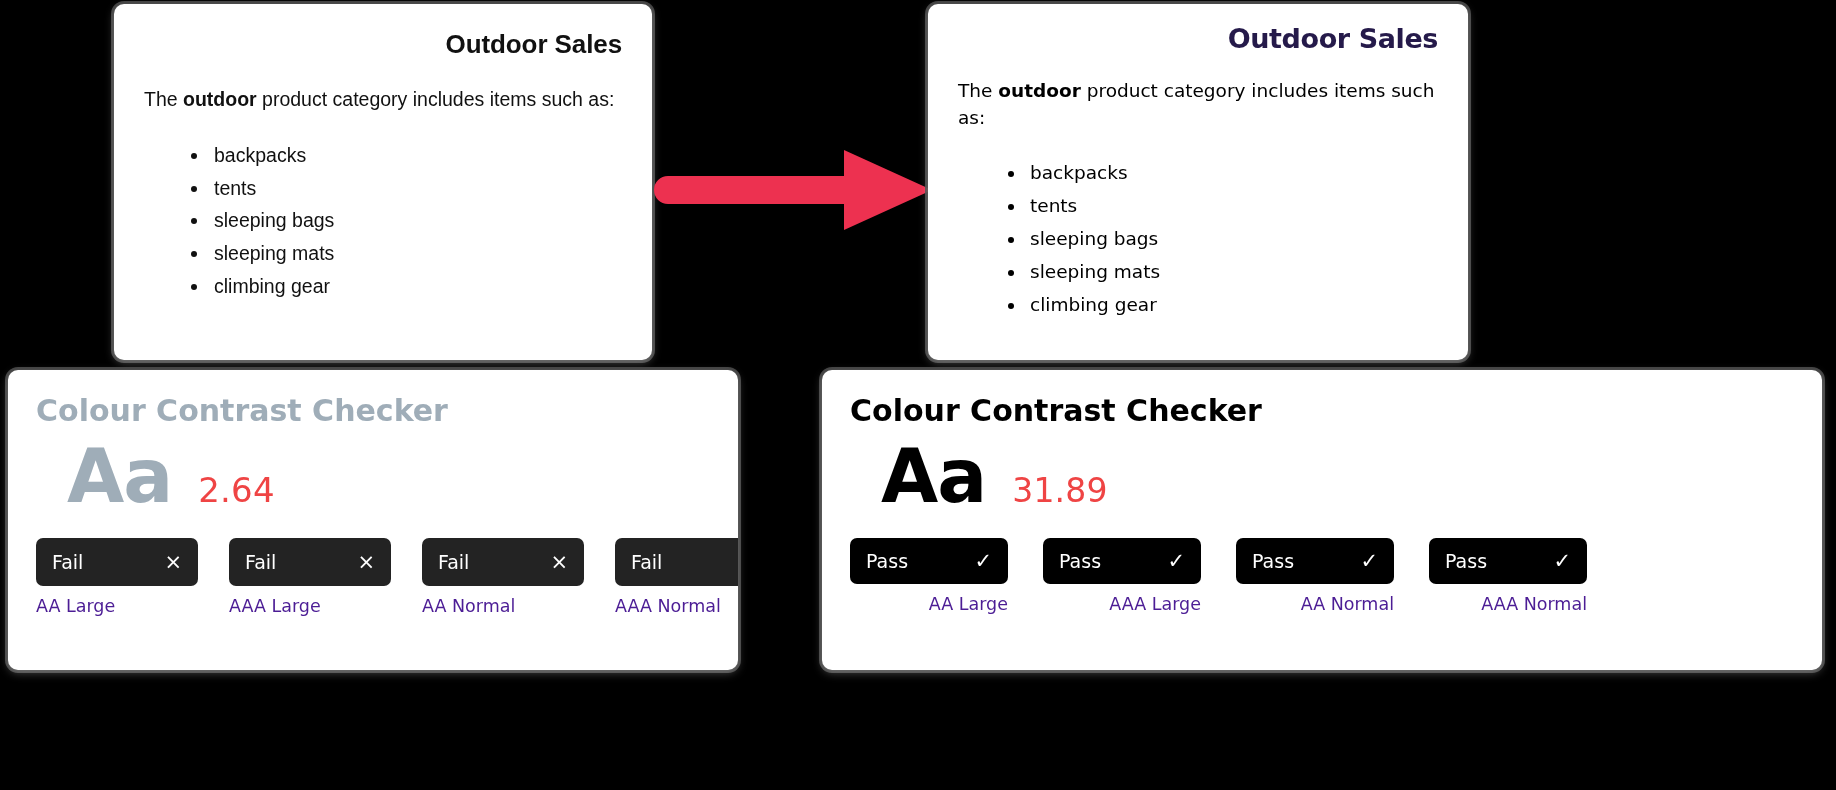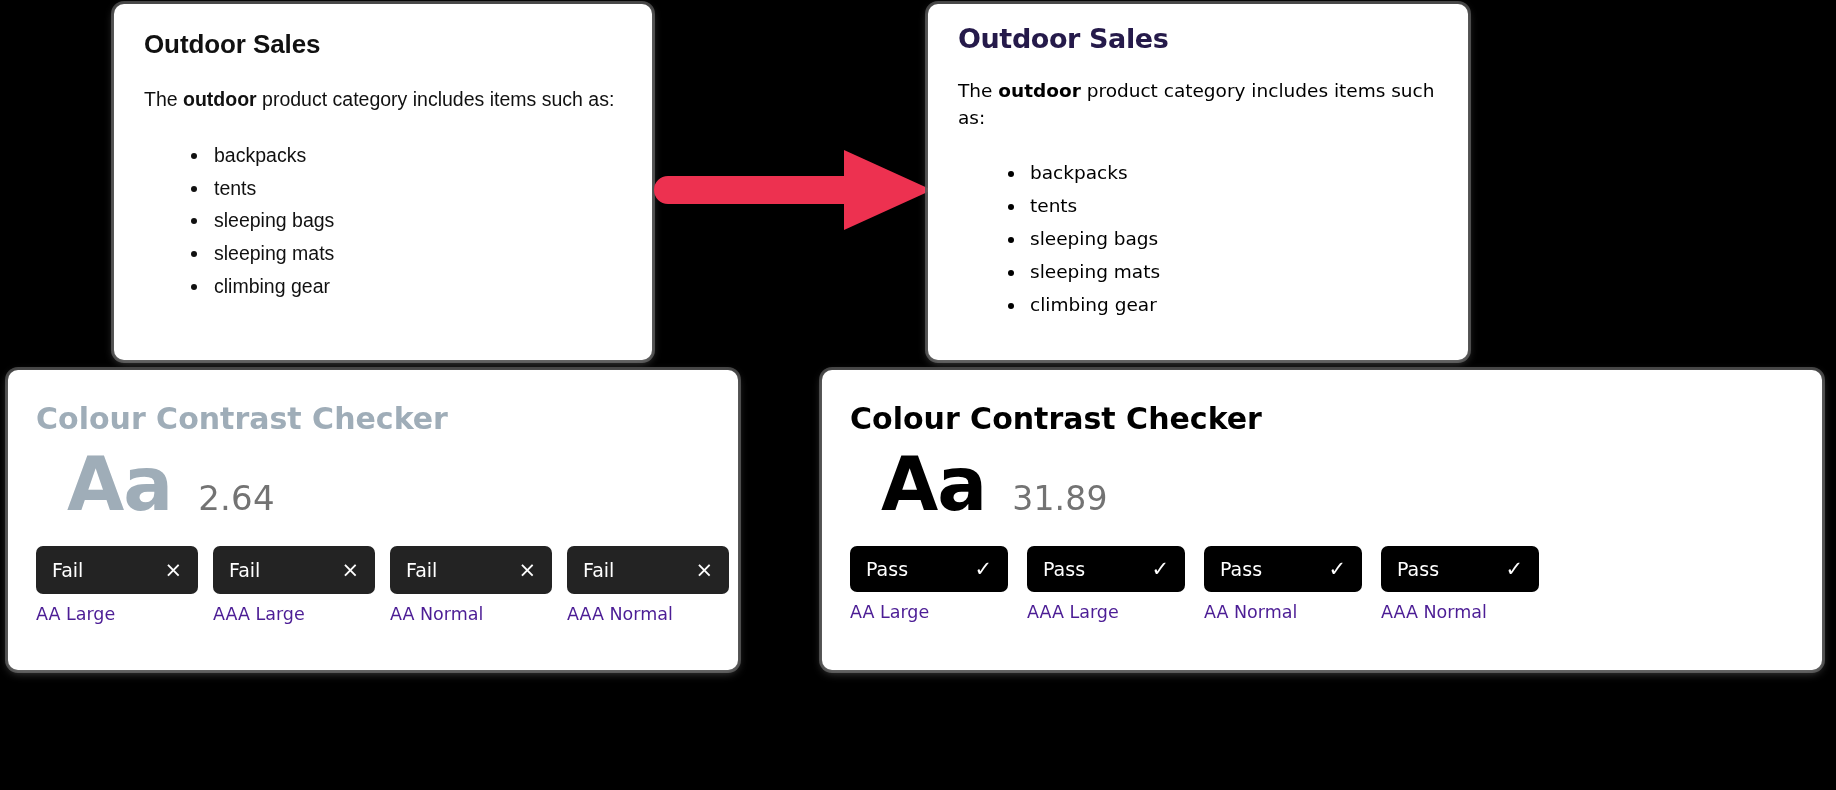--- a/index.html
+++ b/index.html
@@ -39,20 +39,21 @@
   #card-sales-after  { left: 928px;  top: 4px;  width: 540px; height: 356px; }
 
   .sales-body {
     padding: 26px 30px 0 30px;
   }
   .sales-title {
     margin: 0 0 26px 0;
     font-size: 26px;
     line-height: 1.1;
     letter-spacing: -0.1px;
+    text-align: right;
   }
   .sales-para {
     margin: 0;
     font-size: 19.5px;
     line-height: 1.45;
   }
   .sales-para b { font-weight: 700; text-align: center; }
   .sales-list {
     margin: 26px 0 0 0;
     padding-left: 66px;
@@ -91,21 +92,21 @@
     left: 650px;
     top: 130px;
     width: 300px;
     height: 120px;
   }
 
   
   #card-checker-before { left: 8px;   top: 370px; width: 730px; height: 300px; }
   #card-checker-after  { left: 822px; top: 370px; width: 1000px; height: 300px; }
 
-  .checker-body { padding: 32px 28px 0 28px; }
+  .checker-body { padding: 24px 28px 0 28px; }
 
   .checker-title {
     margin: 0;
     font-size: 30px;
     font-weight: 700;
     line-height: 1.1;
   }
 
   .sample-row {
     display: flex;
@@ -116,27 +117,28 @@
   .sample-aa {
     font-size: 74px;
     font-weight: 700;
     line-height: 0.96;
     letter-spacing: -1px;
   }
   .sample-ratio {
     font-size: 34px;
     font-weight: 400;
     margin-left: 26px;
-    color: #737373;
+    color: #ef4444;
     letter-spacing: 0.2px;
   }
 
   .badge-row {
     display: flex;
     margin-top: 26px;
+    gap: 16px;
   }
   .badge-cell { margin-right: 22px; }
 
   .badge {
     display: flex;
     align-items: center;
     justify-content: space-between;
     border-radius: 7px;
     box-sizing: border-box;
   }
@@ -177,21 +179,21 @@
 
   
   #card-checker-after .checker-title,
   #card-checker-after .sample-aa { color: #000000; }
   #card-checker-after .badge {
     background: #000000;
     width: 158px;
     height: 46px;
     padding: 0 16px;
   }
-  #card-checker-after .badge-cell { margin-right: 19px; }
+  #card-checker-after .badge-cell { margin-right: 19px; text-align: right; }
   #card-checker-after .checker-title,
   #card-checker-after .sample-aa,
   #card-checker-after .sample-ratio,
   #card-checker-after .badge-text,
   #card-checker-after .badge-icon,
   #card-checker-after .badge-caption { font-family: "DejaVu Sans", sans-serif; }
   #card-checker-after .badge-caption { font-size: 17.5px; }
   #card-checker-after .sample-ratio { font-size: 33px; }
 </style>
 </head>

